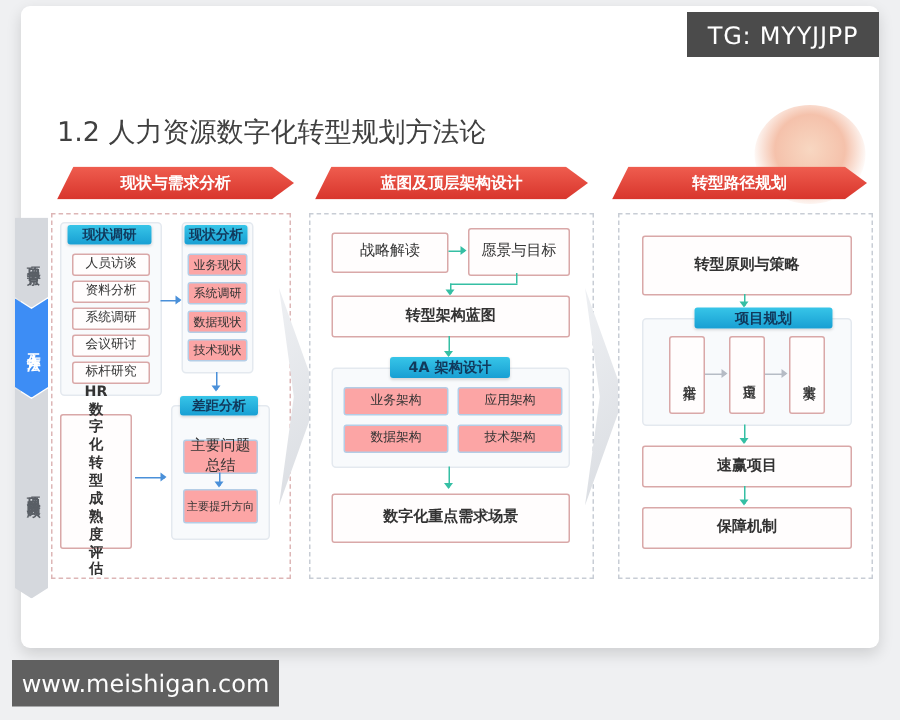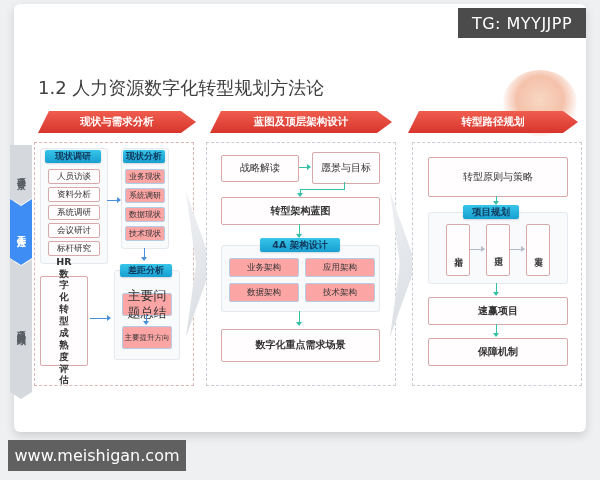--- a/index.html
+++ b/index.html
@@ -88,21 +88,21 @@
   <div class="hdr" style="left:123px;top:150px;width:42px;height:13px;">现状分析</div>
   <div class="bx blue" style="left:125px;top:169px;width:38px;height:13px;font-size:8px;">业务现状</div>
   <div class="bx blue" style="left:125px;top:188px;width:38px;height:13px;font-size:8px;">系统调研</div>
   <div class="bx blue" style="left:125px;top:207px;width:38px;height:13px;font-size:8px;">数据现状</div>
   <div class="bx blue" style="left:125px;top:226px;width:38px;height:13px;font-size:8px;">技术现状</div>
 
   <div class="va blue" style="left:144px;top:248px;height:12px;"></div>
 
   <div class="subpanel" style="left:114px;top:270px;width:64px;height:88px;"></div>
   <div class="hdr" style="left:120px;top:264px;width:52px;height:13px;">差距分析</div>
-  <div class="bx blue" style="left:122px;top:293px;width:48px;height:21px;font-size:13px;">主要问题总结</div>
+  <div class="bx blue" style="left:122px;top:293px;width:48px;height:21px;font-size:10px;">主要问题总结</div>
   <div class="va blue" style="left:146px;top:315px;height:9px;"></div>
   <div class="bx blue" style="left:122px;top:326px;width:48px;height:21px;font-size:7.5px;">主要提升方向</div>
 
   <div class="bx big" style="left:40px;top:276px;width:48px;height:90px;font-size:9.5px;font-weight:bold;padding:20px;box-sizing:border-box;">HR数字化转型成熟度评估</div>
   <div class="ha blue" style="left:90px;top:318px;width:20px;"></div>
 
   <div class="chev" style="left:186px;top:192px;"></div>
 
   <div class="panel" style="left:206px;width:190px;"></div>
 
@@ -124,25 +124,25 @@
   <div class="bx blue" style="left:229px;top:283px;width:68px;height:17px;">数据架构</div>
   <div class="bx blue" style="left:305px;top:283px;width:68px;height:17px;">技术架构</div>
 
   <div class="va" style="left:299px;top:311px;height:14px;"></div>
   <div class="bx big" style="left:221px;top:329px;width:157px;height:31px;font-weight:bold;">数字化重点需求场景</div>
 
   <div class="chev" style="left:390px;top:192px;"></div>
 
   <div class="panel" style="left:412px;width:170px;"></div>
 
-  <div class="bx big" style="left:428px;top:157px;width:138px;height:38px;font-weight:normal;">转型原则与策略</div>
+  <div class="bx big" style="left:428px;top:157px;width:138px;height:38px;font-weight:bold;">转型原则与策略</div>
   <div class="va" style="left:496px;top:196px;height:8px;"></div>
 
   <div class="subpanel" style="left:428px;top:212px;width:138px;height:70px;"></div>
-  <div class="hdr" style="left:463px;top:205px;width:56px;height:14px;font-size:9.5px;">项目规划</div>
+  <div class="hdr" style="left:463px;top:205px;width:92px;height:14px;font-size:9.5px;">项目规划</div>
   <div class="bx vert" style="left:446px;top:224px;width:22px;height:50px;">定举措</div>
   <div class="ha gray" style="left:470px;top:249px;width:14px;"></div>
   <div class="bx vert" style="left:486px;top:224px;width:22px;height:50px;">定项目</div>
   <div class="ha gray" style="left:510px;top:249px;width:14px;"></div>
   <div class="bx vert" style="left:526px;top:224px;width:22px;height:50px;">定节奏</div>
 
   <div class="va" style="left:496px;top:283px;height:12px;"></div>
   <div class="bx big" style="left:428px;top:297px;width:138px;height:26px;font-weight:bold;">速赢项目</div>
   <div class="va" style="left:496px;top:324px;height:12px;"></div>
   <div class="bx big" style="left:428px;top:338px;width:138px;height:26px;font-weight:bold;text-align:center;">保障机制</div>

